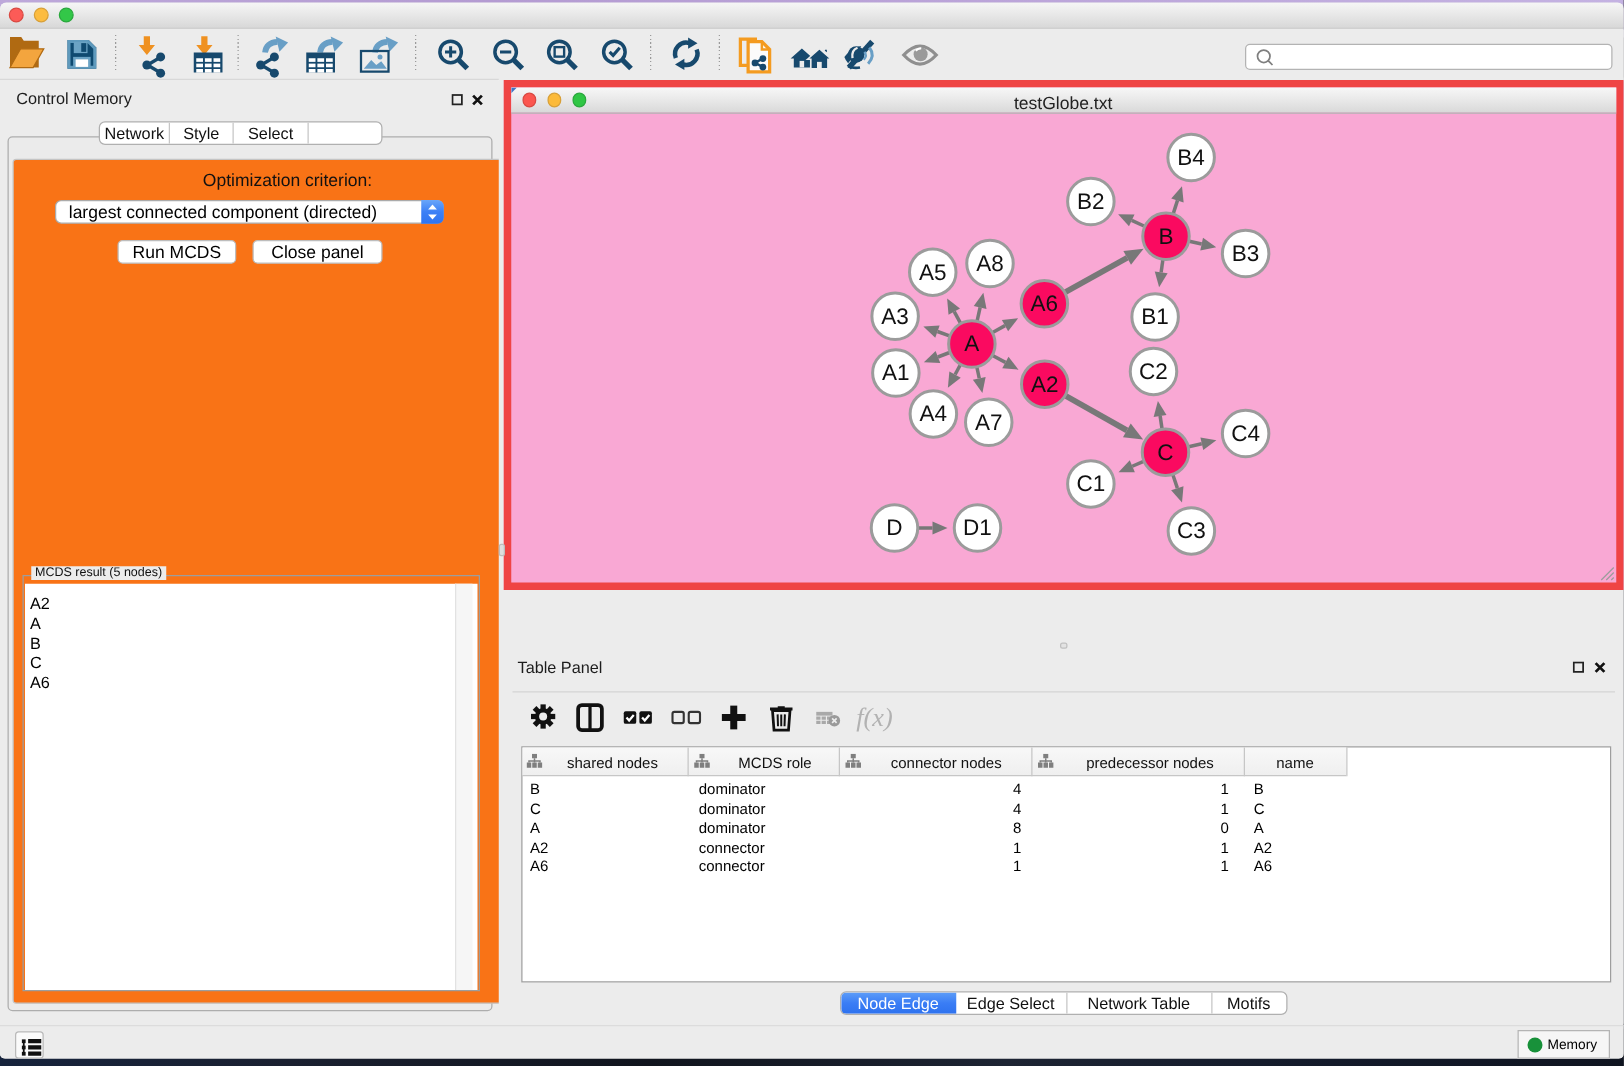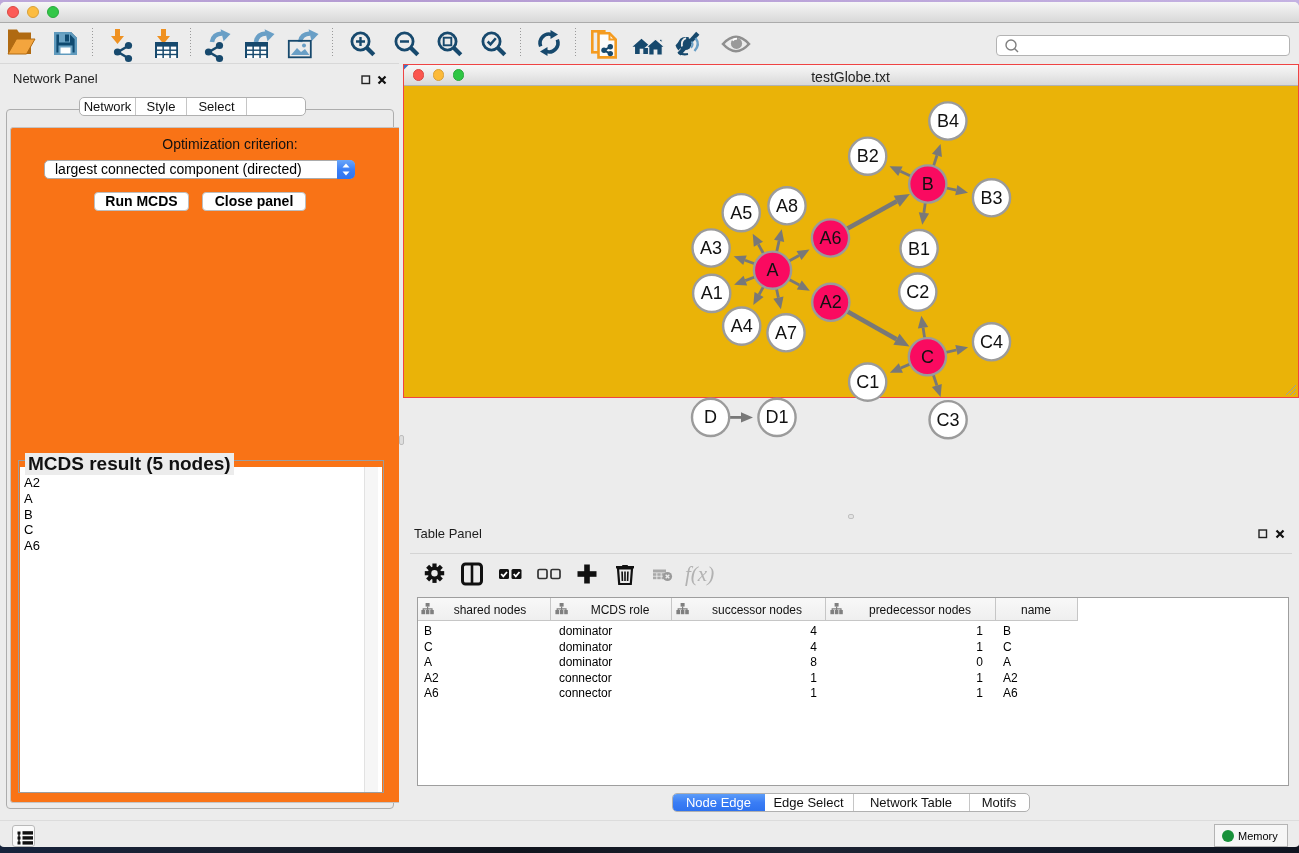--- a/index.html
+++ b/index.html
@@ -51,36 +51,36 @@
   border:1px solid #c4c4c4; border-radius:3px; background:#f97316; }
 #optlabel { position:absolute; left:0; width:100%; top:8px; text-align:center;
   font-size:14px; color:#111; }
 #combo { position:absolute; left:33px; top:31.5px; width:311px; height:19px;
   background:#fff; border:1px solid #ababab; border-radius:5px; }
 #combo .ct { position:absolute; left:10px; top:0.5px; font-size:14px; color:#000; }
 #combo .step { position:absolute; right:-1px; top:-1px; width:18px; height:19px;
   background:linear-gradient(#6aa6f9,#3c80f6 50%,#2f74f0); border-radius:0 5px 5px 0; }
 .btn { position:absolute; top:63.5px; height:19px; background:#fff;
   border:1px solid #bdbdbd; border-radius:4px; font-size:14px; color:#000;
-  text-align:center; line-height:17px;font-weight:bold; }
+  text-align:center; line-height:17px; }
 #btn-run { left:83px; width:95px; }
 #btn-close { left:191px; width:104px; }
 
 #fieldset { position:absolute; left:7px; top:332px; width:365.5px; height:333px;
   border:1px solid #9d9d9d; }
 #fieldset .legend { position:absolute; left:6px; top:-8px; background:#ececec;
-  padding:0 3px; font-size:19px; color:#111;font-weight:bold; }
+  padding:0 3px; font-size:10px; color:#111; }
 #fieldset .list { position:absolute; left:1px; top:6px; width:362px; height:325px;
   background:#fff; font-size:13px; color:#000; line-height:15.8px; padding:8px 0 0 4px; }
 #fieldset .sbar { position:absolute; right:5px; top:6px; width:14px; height:325px;
   background:#f6f6f6; border-left:1px solid #e2e2e2; }
 
 #desktop { position:absolute; left:399px; top:60px; width:900px; height:458px; background:#ececec; }
-#netwin { position:absolute; left:3.5px; top:1.5px; width:896px; height:334px;
-  border:1px solid #ef4444; background:#eab308; }
+#netwin { position:absolute; left:3.5px; top:1.5px; width:896px; height:408px;
+  border:6px solid #ef4444; background:#f9a8d4; }
 #nw-title { position:absolute; left:0; top:0; width:100%; height:21px;
   background:linear-gradient(#f7f7f7,#eaeaea 45%,#d9d9d9); border-bottom:1px solid #b2b2b2; }
 #nw-title .title { position:absolute; left:0; right:0; top:4px; text-align:center;
   font-size:14px; color:#222; }
 #nw-title .tl { top:4.7px; width:11.5px; height:11.5px; }
 #nw-r { left:9px;  background:#fb564f; border:0.5px solid #d94942; }
 #nw-y { left:29px; background:#fcba39; border:0.5px solid #d8a038; }
 #nw-g { left:49px; background:#2fc644; border:0.5px solid #2aa83d; }
 #graphbox { position:absolute; left:0; top:22px; width:894px; height:427px; }
 
@@ -273,21 +273,21 @@
     <div class="tsep" style="left:520px"></div>
     <div class="tsep" style="left:575px"></div>
     <div id="search">
         <svg width="22" height="19" style="position:absolute;left:5px;top:1px">
       <circle cx="9" cy="8" r="5" fill="none" stroke="#7f7f7f" stroke-width="1.4"></circle>
       <line x1="12.5" y1="11.5" x2="16" y2="15" stroke="#7f7f7f" stroke-width="1.4"></line>
         </svg>
       </div>
   </div>
   <div id="cpanel">
-    <div class="ptitle" style="position:absolute;left:13px;top:6.5px">Network Panel</div>
+    <div class="ptitle" style="position:absolute;left:13px;top:6.5px">Control Memory</div>
     <svg class="winbtn" style="left:361px" width="10" height="10">
         <rect x="1" y="1" width="7.5" height="7.5" fill="none" stroke="#222" stroke-width="1.4"></rect>
       </svg>
     <svg class="winbtn" style="left:377px" width="10" height="10">
         <path d="M1.5 1.5 L8.5 8.5 M8.5 1.5 L1.5 8.5" stroke="#111" stroke-width="2.2"></path>
       </svg>
     <div id="cp-border">
       <div id="cp-inner">
         <div id="optlabel">Optimization criterion:</div>
         <div id="combo">
@@ -517,21 +517,21 @@
 <g fill="#7f7f7f">
               <rect x="4.6" y="0" width="4" height="3.6"></rect>
 <rect x="0.4" y="7" width="3.6" height="4.2"></rect>
               <rect x="4.8" y="7" width="3.6" height="4.2"></rect>
               <rect x="9.2" y="7" width="3.6" height="4.2"></rect>
 <path d="M6.6 3.6 L6.6 7 M2.2 7 L2.2 5.8 L11 5.8 L11 7" stroke="#7f7f7f" fill="none" stroke-width="1.2"></path>
             </g>
           </svg>
 <div class="hlabel" style="left:12px;width:120px">shared nodes</div>
 <div class="hlabel" style="left:152px;width:100px">MCDS role</div>
-<div class="hlabel" style="left:272px;width:134px">successor nodes</div>
+<div class="hlabel" style="left:272px;width:134px">connector nodes</div>
 <div class="hlabel" style="left:428px;width:148px">predecessor nodes</div>
 <div class="hlabel" style="left:578px;width:80px">name</div>
 <div class="hsep" style="left:132px"></div>
 <div class="hsep" style="left:253px"></div>
 <div class="hsep" style="left:407px"></div>
 <div class="hsep" style="left:577px"></div>
 <div class="hsep" style="left:658.5px"></div>
       </div>
       <div class="trow" style="left:0;top:26px;width:870px">
 <span class="tcell" style="left:6px">B</span>

